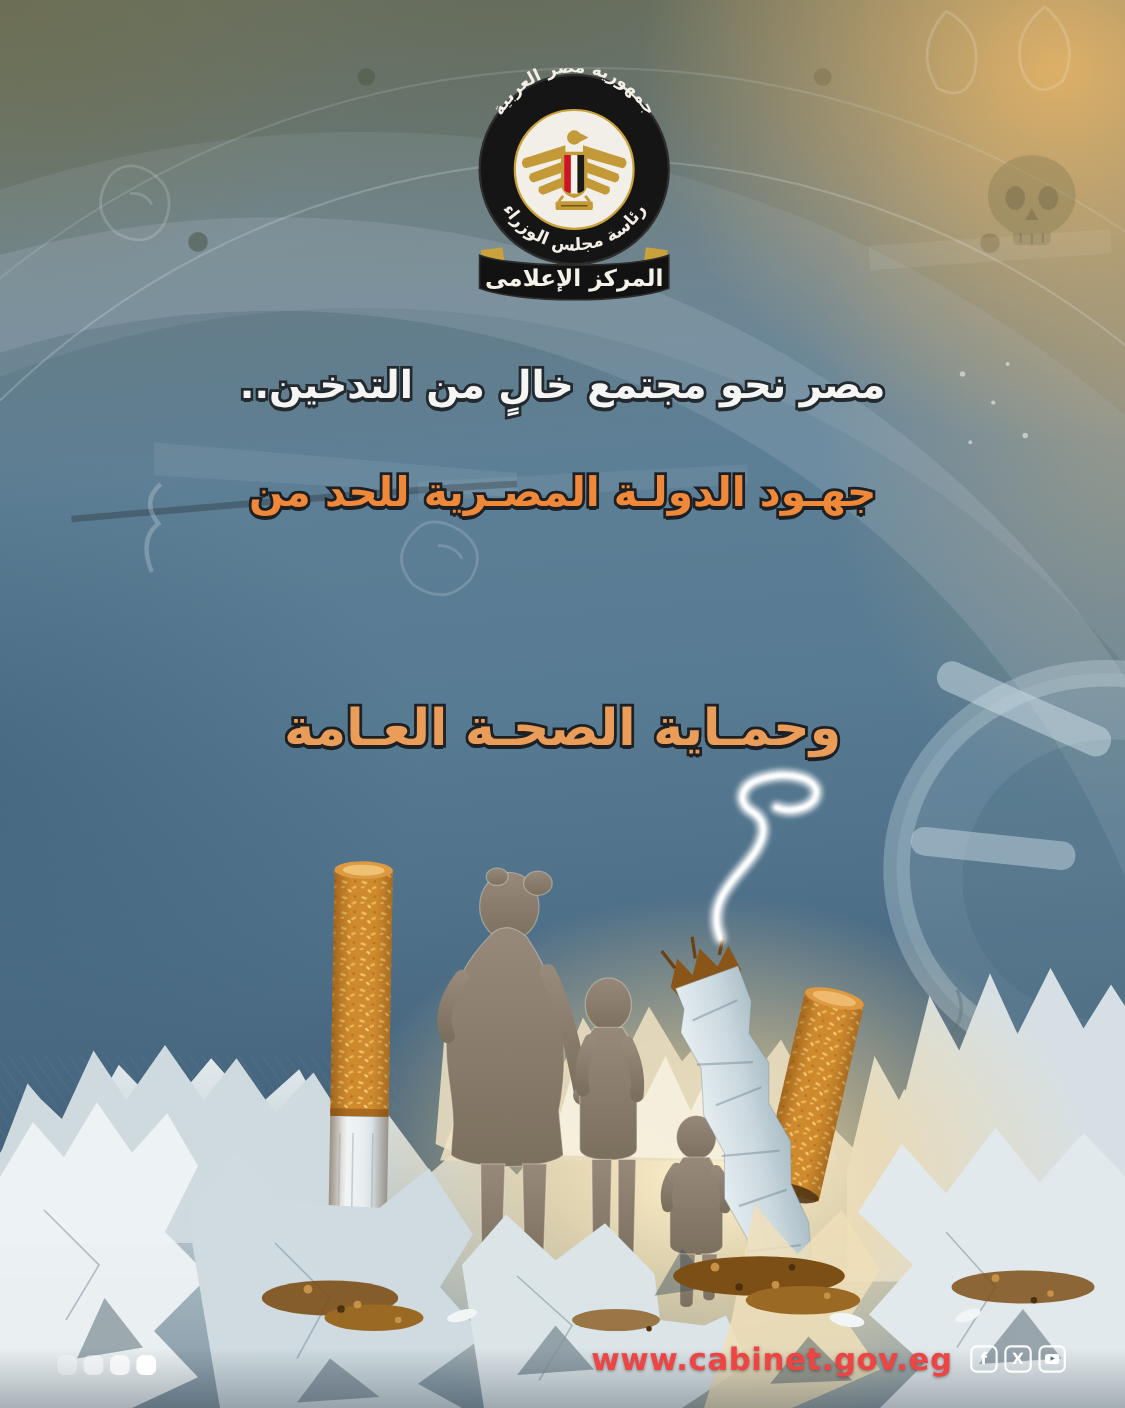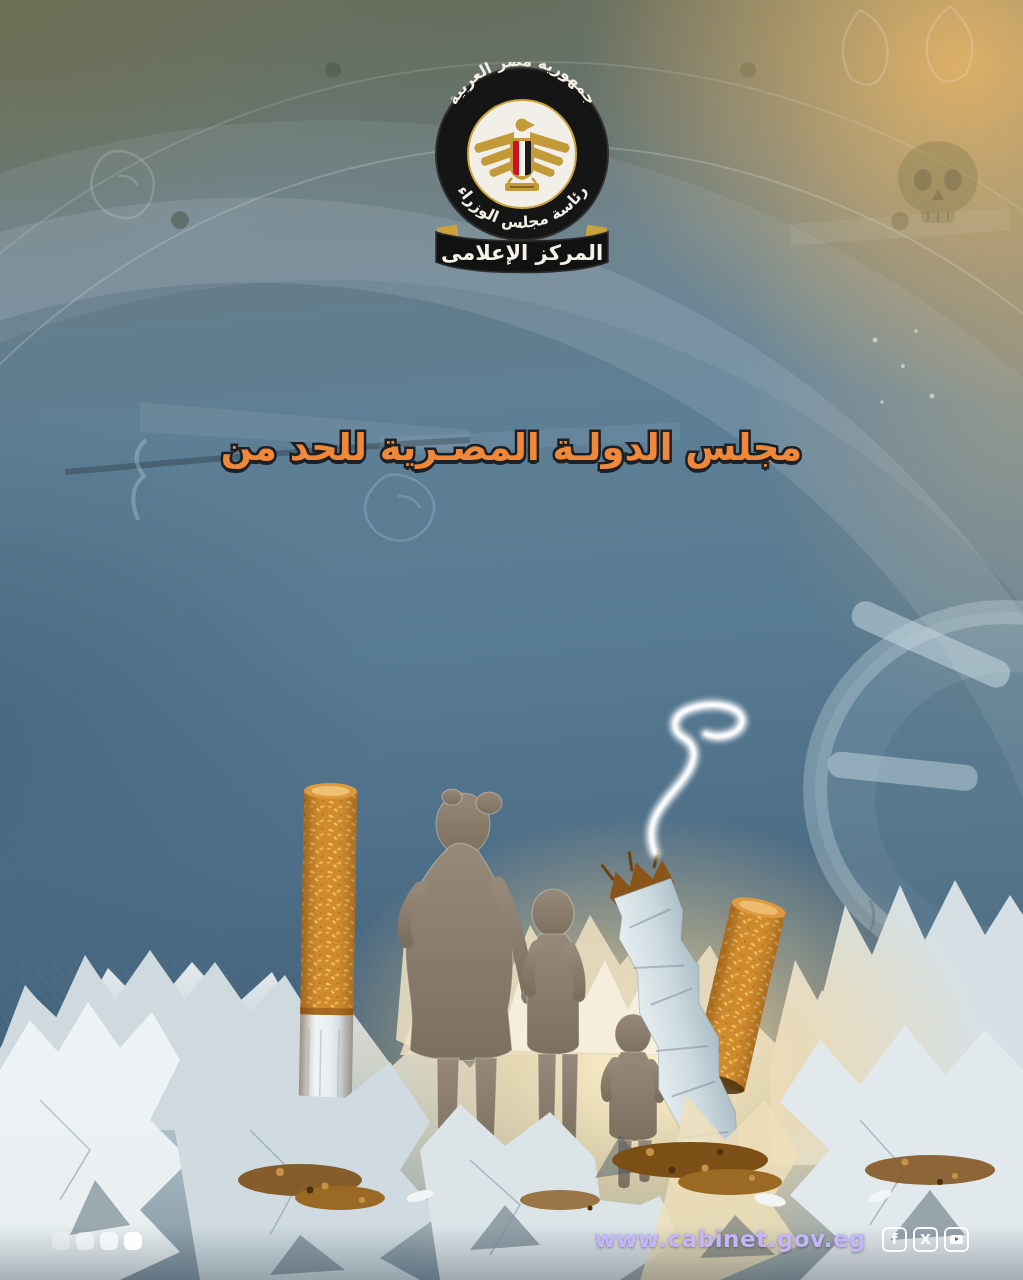--- a/index.html
+++ b/index.html
@@ -28,21 +28,21 @@
     -webkit-text-stroke:5px #1d2125;paint-order:stroke fill;
     text-shadow:2px 2px 0 #1d2125,-2px 2px 0 #1d2125,2px -2px 0 #1d2125,-2px -2px 0 #1d2125,0 4px 0 #1d2125;}
   .title{top:496px;font-size:92px;font-weight:900;color:#f08a3a;
     -webkit-text-stroke:8px #0c0e11;paint-order:stroke fill;
     text-shadow:3px 3px 0 #0c0e11,-3px 3px 0 #0c0e11,3px -3px 0 #0c0e11,-3px -3px 0 #0c0e11,0 5px 0 #0c0e11,5px 0 0 #0c0e11,-5px 0 0 #0c0e11,0 -5px 0 #0c0e11,0 14px 22px rgba(0,0,0,.5);}
   .subtitle{top:636px;font-size:46px;font-weight:bold;color:#e99d58;
     -webkit-text-stroke:5px #1d2125;paint-order:stroke fill;
     text-shadow:2px 2px 0 #1d2125,-2px 2px 0 #1d2125,2px -2px 0 #1d2125,-2px -2px 0 #1d2125,0 4px 0 #1d2125;}
   
   .footer-right{position:absolute;right:54px;bottom:28px;display:flex;align-items:center;gap:16px;}
-  .site{color:#c4b5fd;font-size:23px;font-weight:bold;text-shadow:0 1px 3px rgba(0,0,0,.4);letter-spacing:.5px;}
+  .site{color:#ef4444;font-size:28px;font-weight:bold;text-shadow:0 1px 3px rgba(0,0,0,.4);letter-spacing:.5px;}
   .icons{display:flex;gap:6px;}
   .icon-box{width:21px;height:21px;border:2px solid rgba(255,255,255,.95);border-radius:6px;
     display:flex;align-items:center;justify-content:center;color:#fff;font-weight:bold;font-size:14px;line-height:1;}
   .yt-inner{width:13px;height:9px;background:#fff;border-radius:2.5px;position:relative;}
   .yt-inner:after{content:"";position:absolute;left:4.5px;top:2px;border-left:4.5px solid #54707e;
     border-top:2.5px solid transparent;border-bottom:2.5px solid transparent;}
   .pager{position:absolute;left:52px;bottom:30px;display:flex;gap:6px;}
   .pdot{width:18px;height:18px;border-radius:6px;background:#fff;}
   .pdot:nth-child(1){opacity:.3}.pdot:nth-child(2){opacity:.5}
   .pdot:nth-child(3){opacity:.7}.pdot:nth-child(4){opacity:.97}
@@ -328,21 +328,23 @@
 
       <g>
         <rect x="26" y="164" width="20" height="16" fill="#c9a23c" transform="rotate(-8 36 172)"></rect>
         <rect x="174" y="164" width="20" height="16" fill="#c9a23c" transform="rotate(8 184 172)"></rect>
         <path d="M24,170 C60,182 160,182 196,170 L196,200 C160,214 60,214 24,200 Z" fill="#121212" stroke="#2c2c2c" stroke-width="1.5"></path>
         <text x="110" y="198" text-anchor="middle" font-size="21" font-weight="bold" fill="#f5f2ea">المركز الإعلامى</text>
       </g>
     </svg>
   </div>
 
-  <div class="txt kicker">مجلس الدولـة المصـرية للحد من</div>
+  <div class="txt tagline">مصر نحو مجتمع خالٍ من التدخين..</div>
+  <div class="txt kicker">جهـود الدولـة المصـرية للحد من</div>
+  <div class="txt subtitle">وحمـاية الصحـة العـامة</div>
 
   <div class="pager">
       <div class="pdot"></div>
       <div class="pdot"></div>
       <div class="pdot"></div>
       <div class="pdot"></div>
     </div>
   <div class="footer-right">
     <div class="site">www.cabinet.gov.eg</div>
     <div class="icons">

